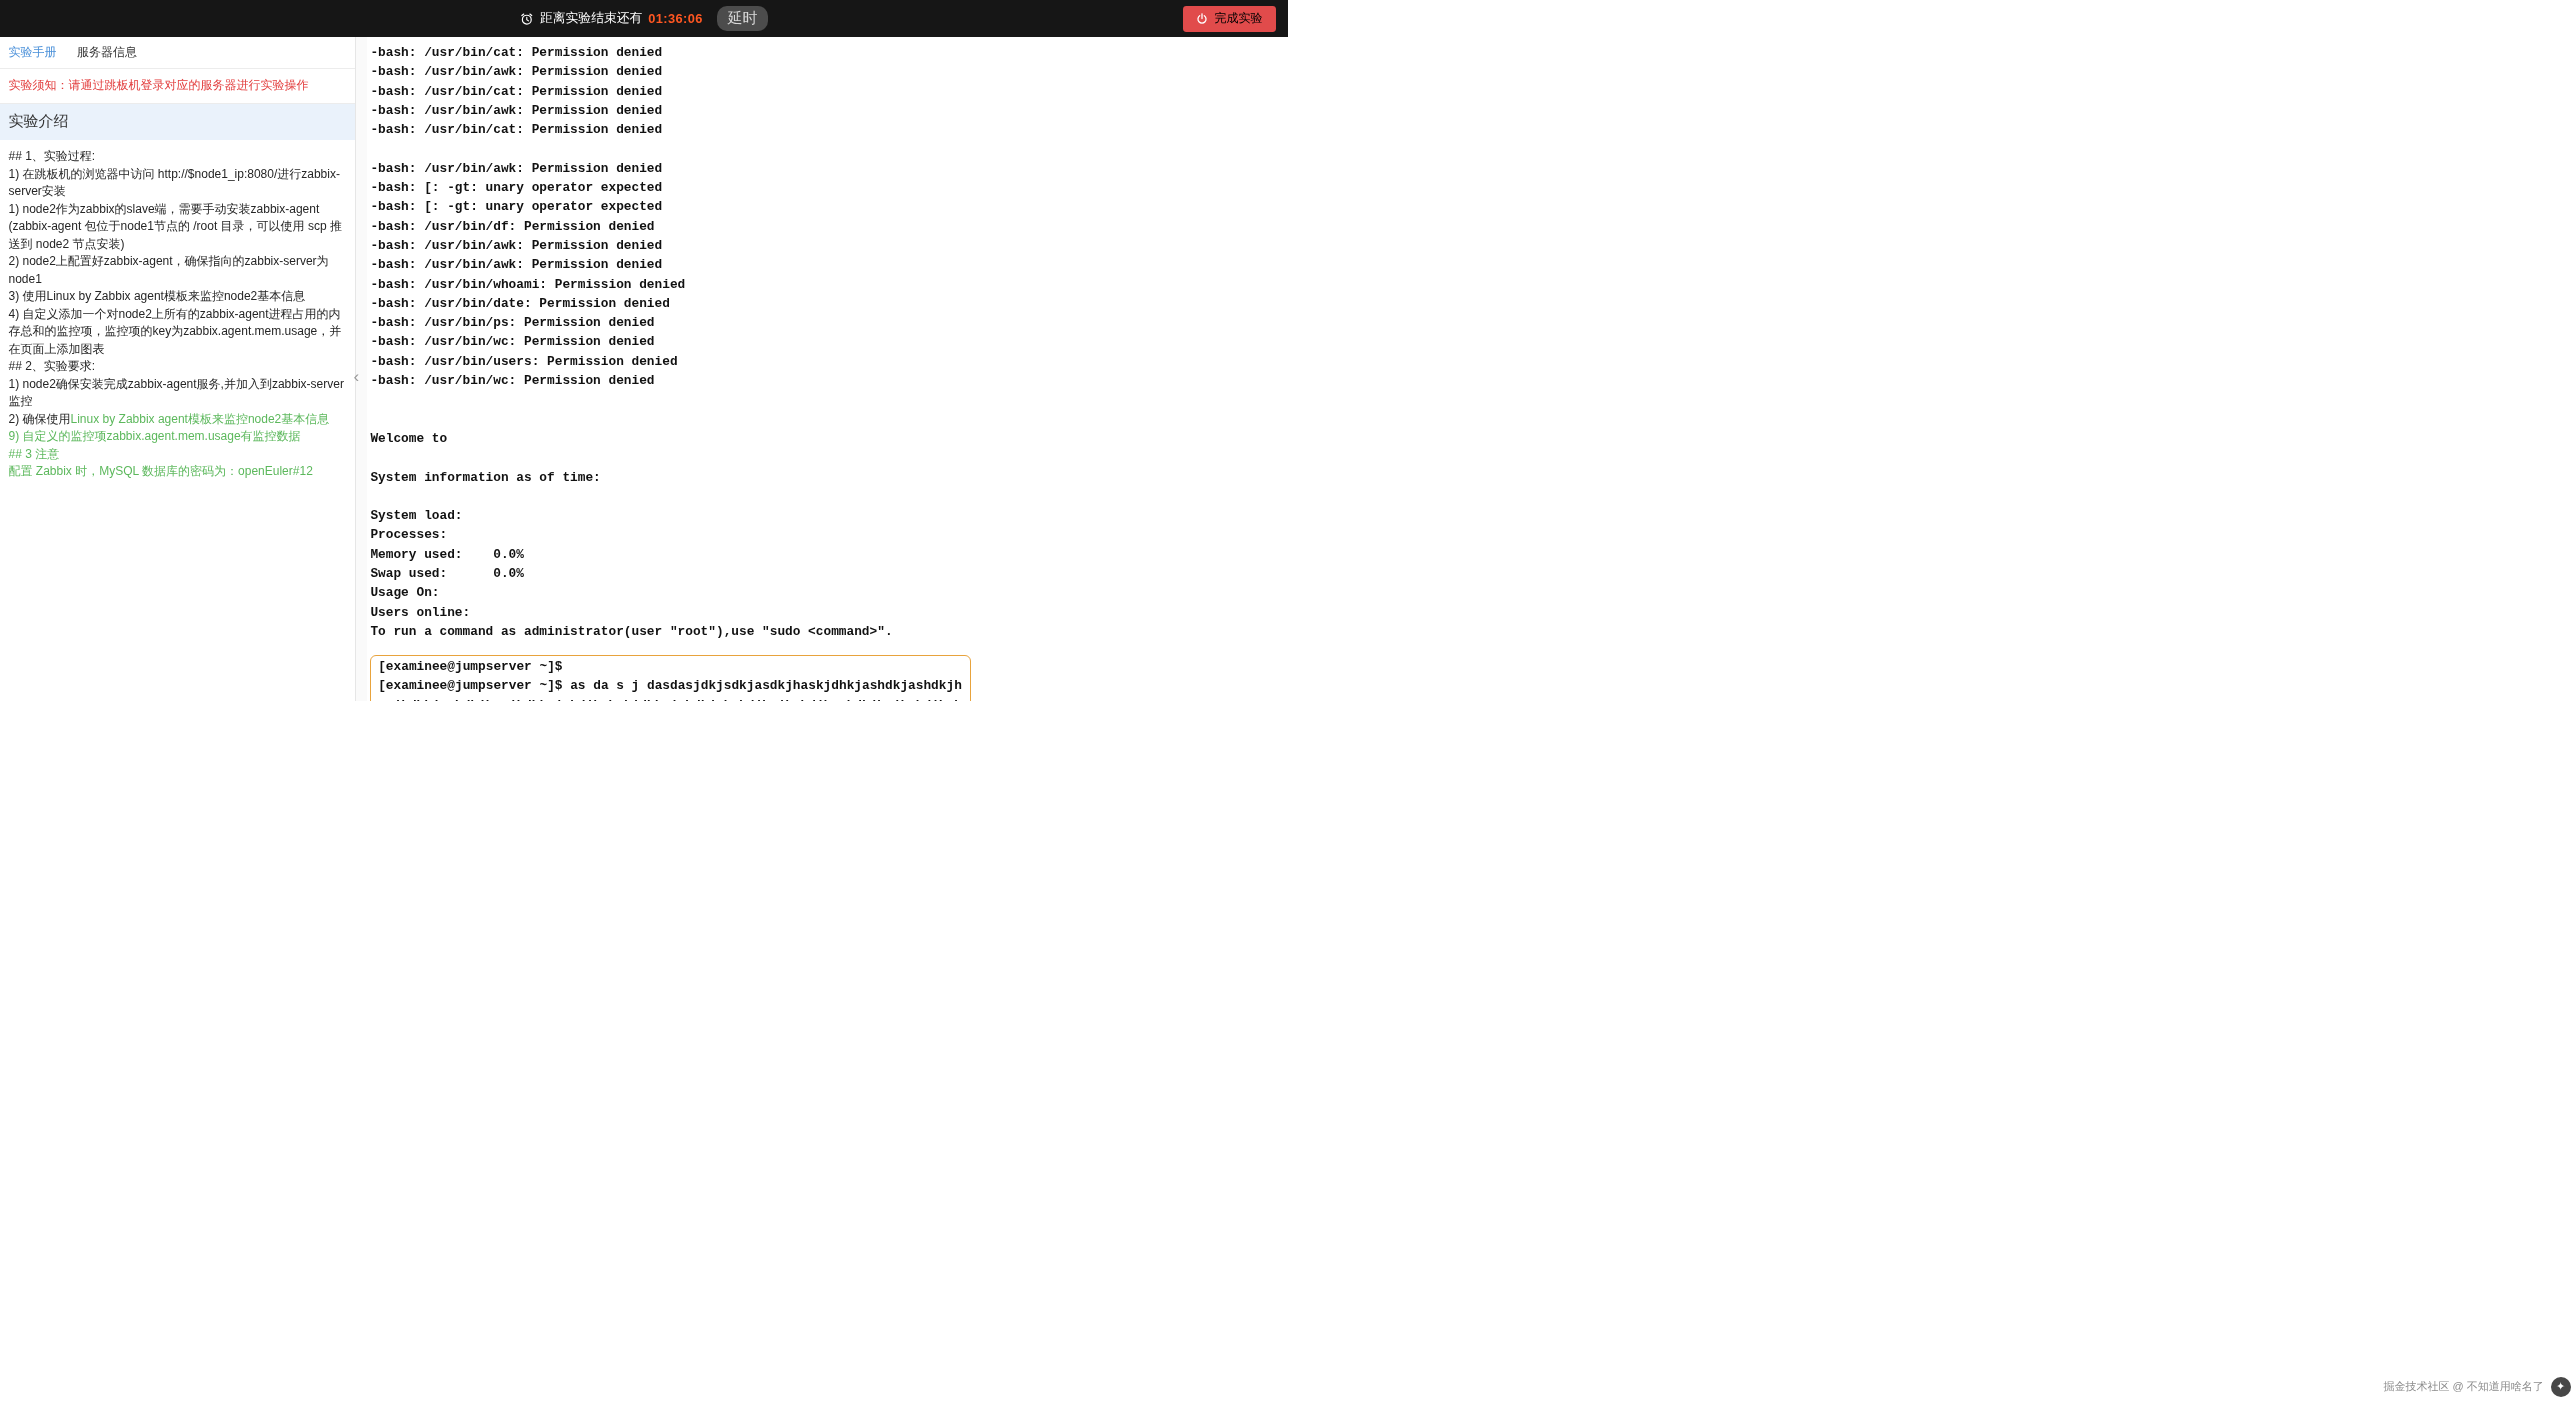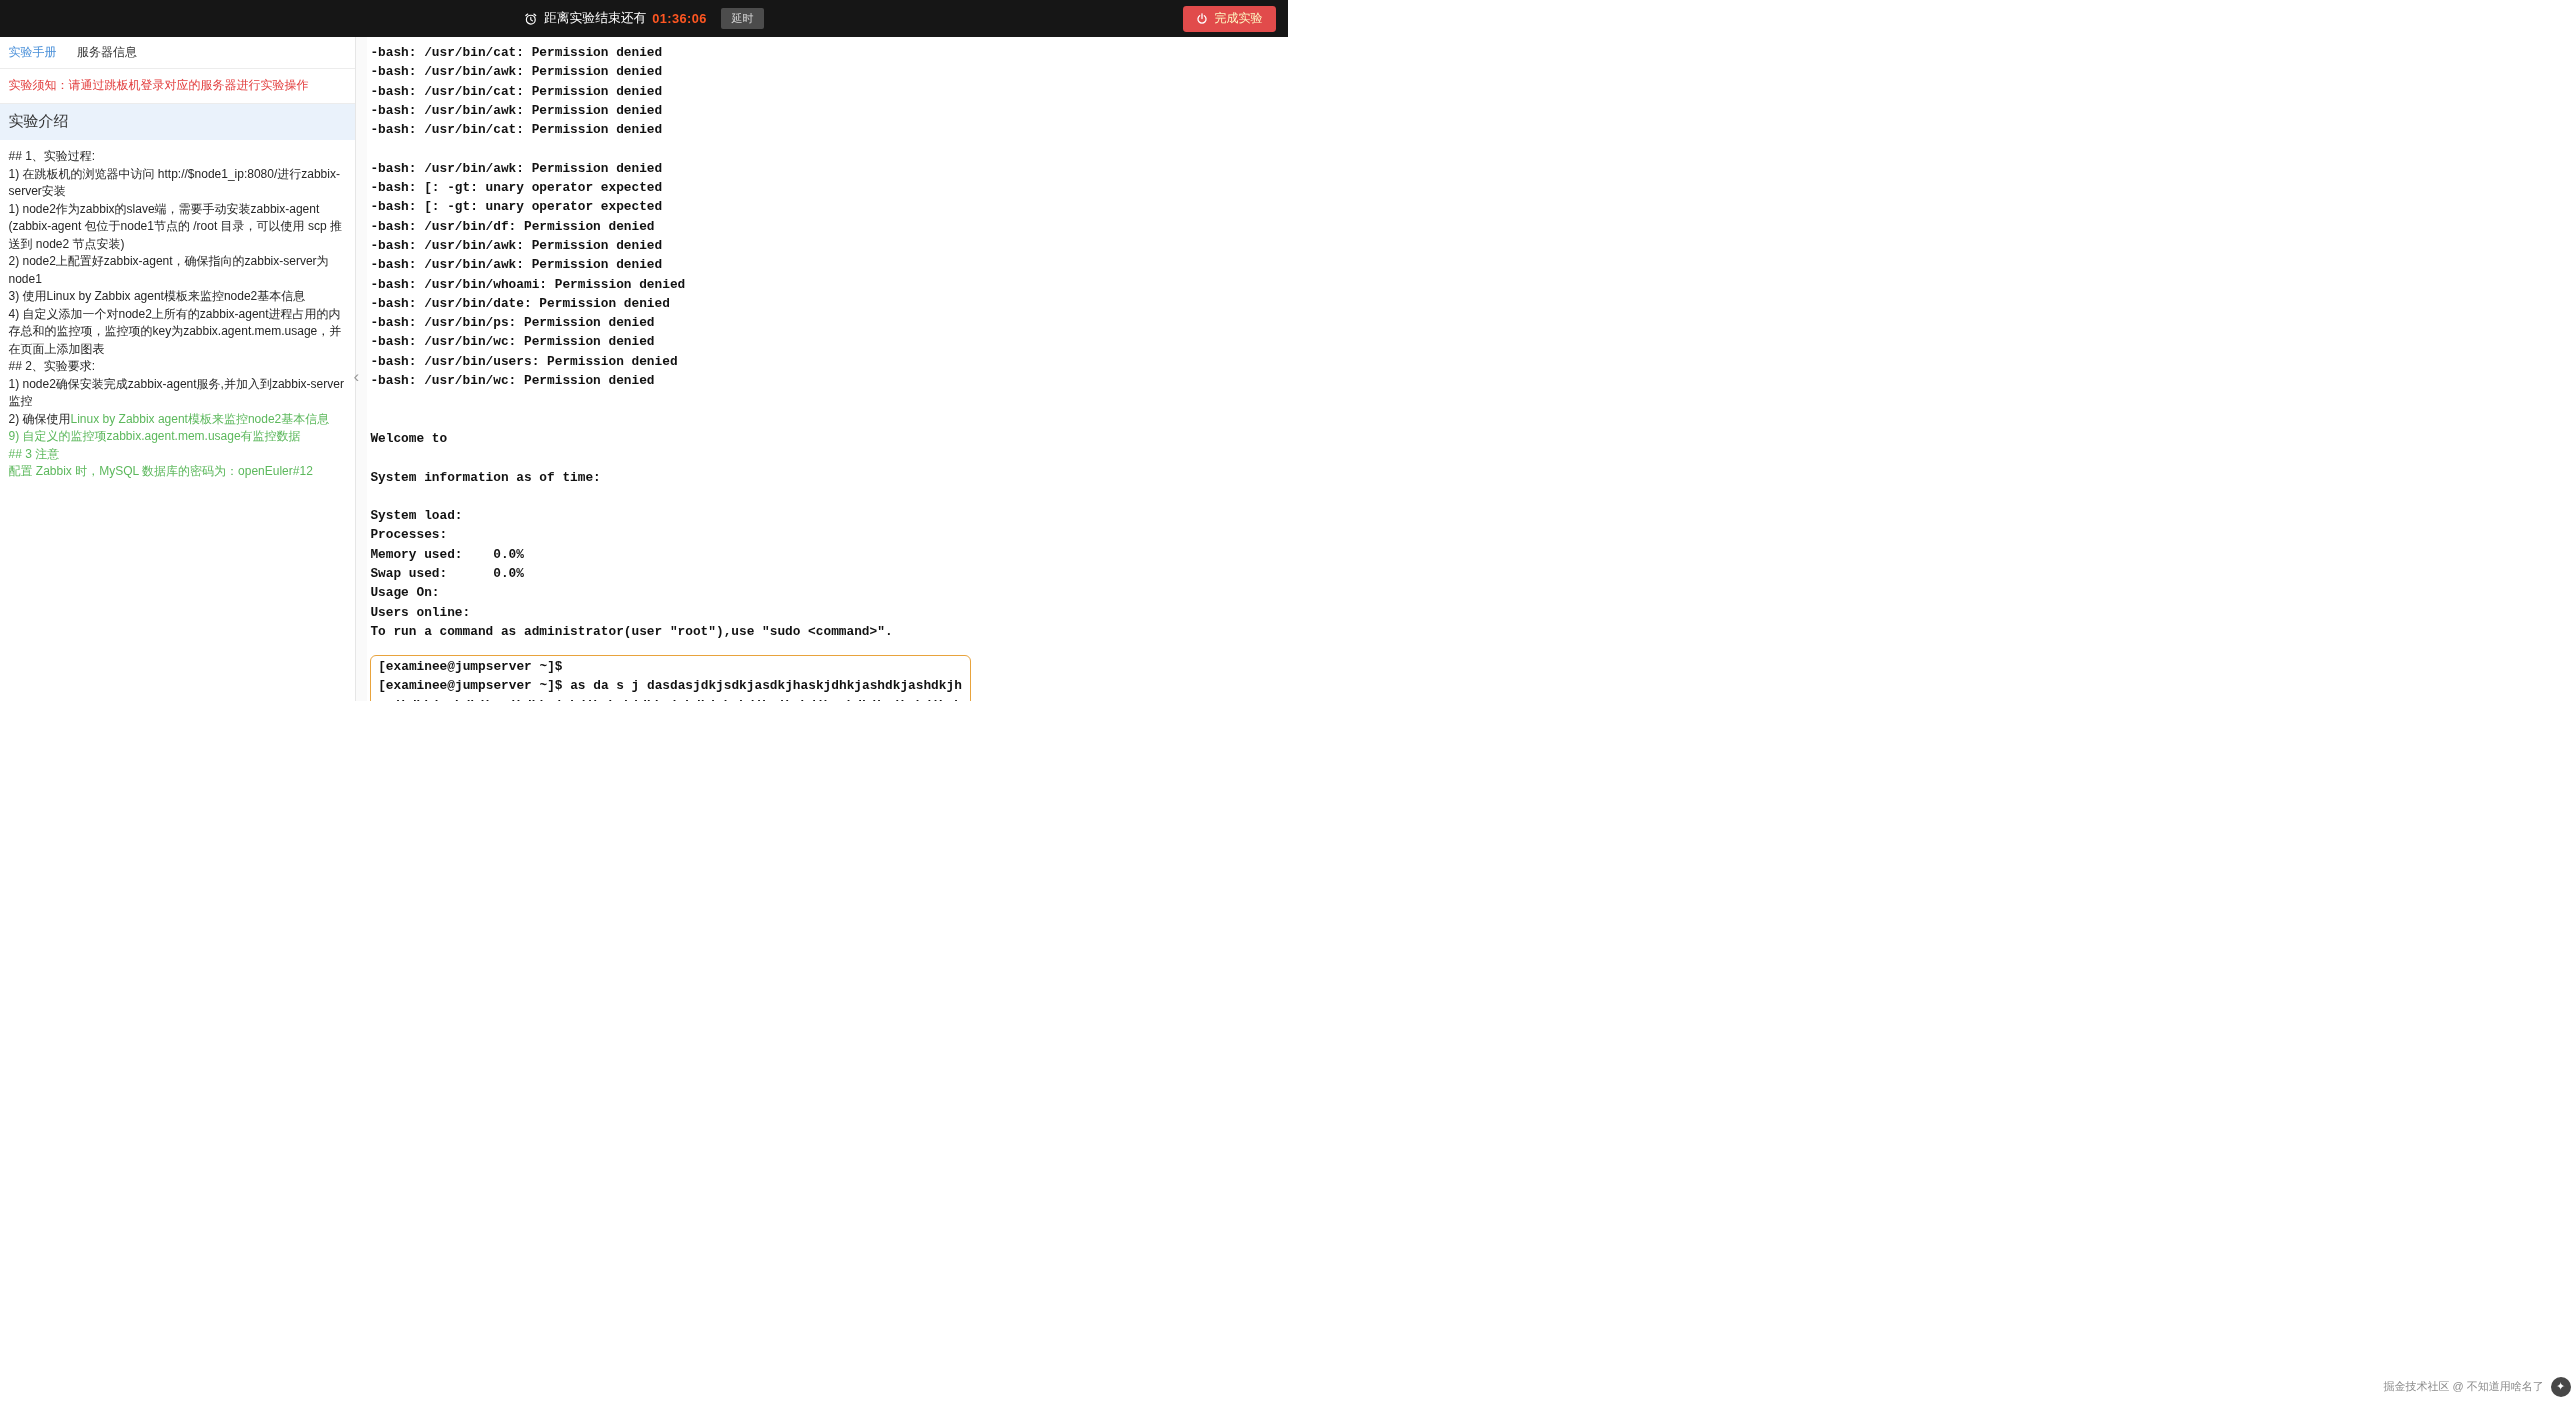--- a/index.html
+++ b/index.html
@@ -5,23 +5,23 @@
   * { box-sizing: border-box; margin: 0; padding: 0; }
   html, body { width: 1288px; height: 701px; overflow: hidden; background: #ffffff;
     font-family: "Liberation Sans", "DejaVu Sans", sans-serif; }
 
   
   .topbar { position: relative; height: 37px; background: #161616; display: flex;
     align-items: center; justify-content: center; color: #fff; }
   .timer-group { display: flex; align-items: center; gap: 6px; font-size: 12.8px; }
   .timer-value { color: var(--timer-orange, #ff5722); font-weight: bold; letter-spacing: 0.4px; }
   .delay-btn { margin-left: 8.5px; background: #4c4c4c; color: #d8d8d8; border: none;
-    border-radius: 2px; font-size: 11px; padding: 3.4px 10.2px; cursor: pointer; }
+    border-radius: 10px; font-size: 15px; padding: 3.4px 10.2px; cursor: pointer; }
   .finish-btn { position: absolute; right: 12px; top: 6px; height: 25.6px;
-    background: var(--finish-red, #e14b4b); color: #fef9c3; border: none; border-radius: 3.4px;
+    background: var(--finish-red, #e14b4b); color: #000000; border: none; border-radius: 3.4px;
     font-size: 12px; padding: 0 13.6px; display: flex; align-items: center; gap: 6px; cursor: pointer; }
 
   
   .main { display: flex; height: calc(100% - 37px); }
 
   
   .sidebar { width: 356px; background: #fff; border-right: 0.9px solid #e6e6e6; overflow: hidden; }
   .tabs { display: flex; gap: 20.4px; align-items: center; height: 31.5px; padding: 0 8.5px;
     border-bottom: 0.9px solid #ececec; font-size: 12px; }
   .tab { color: #333; cursor: pointer; }

